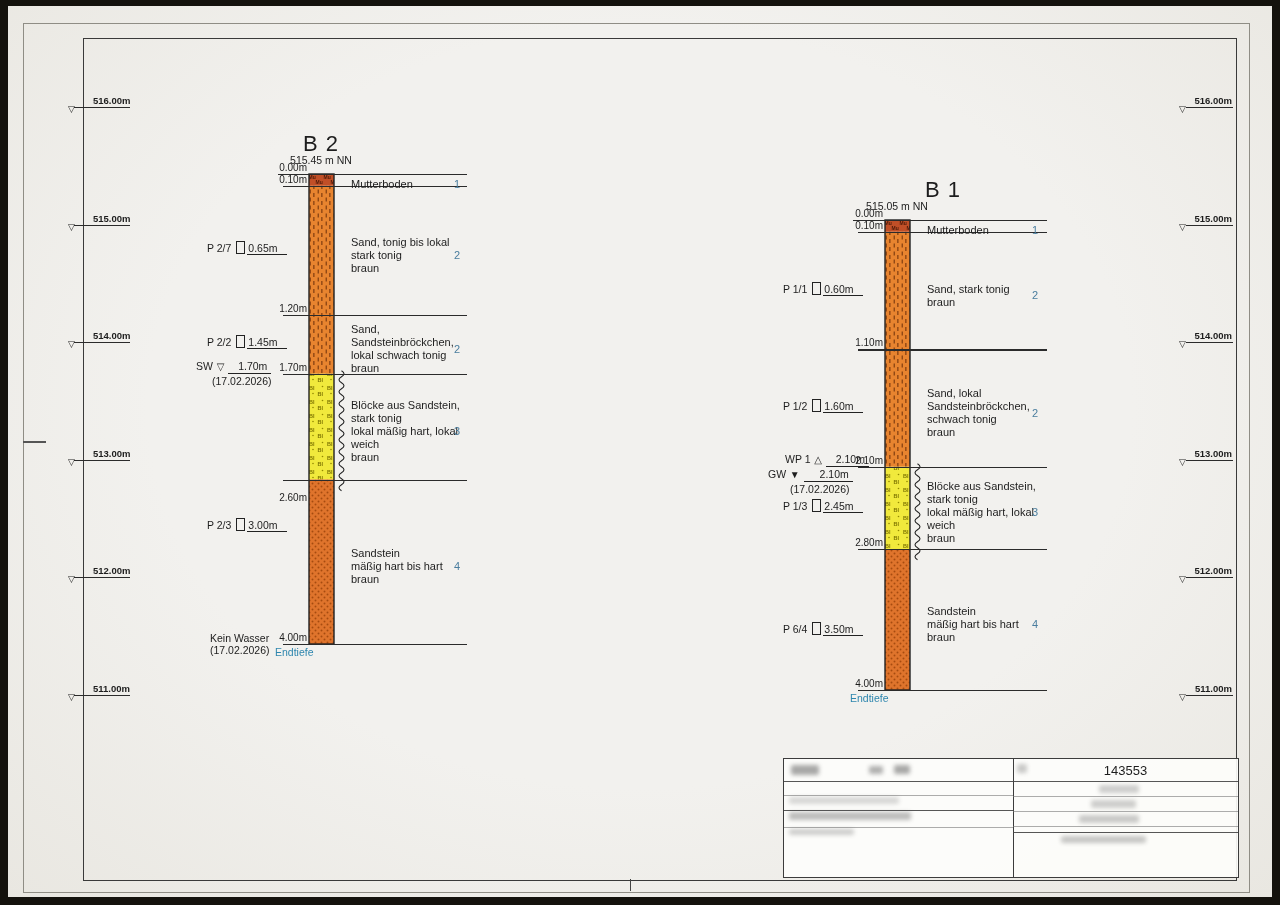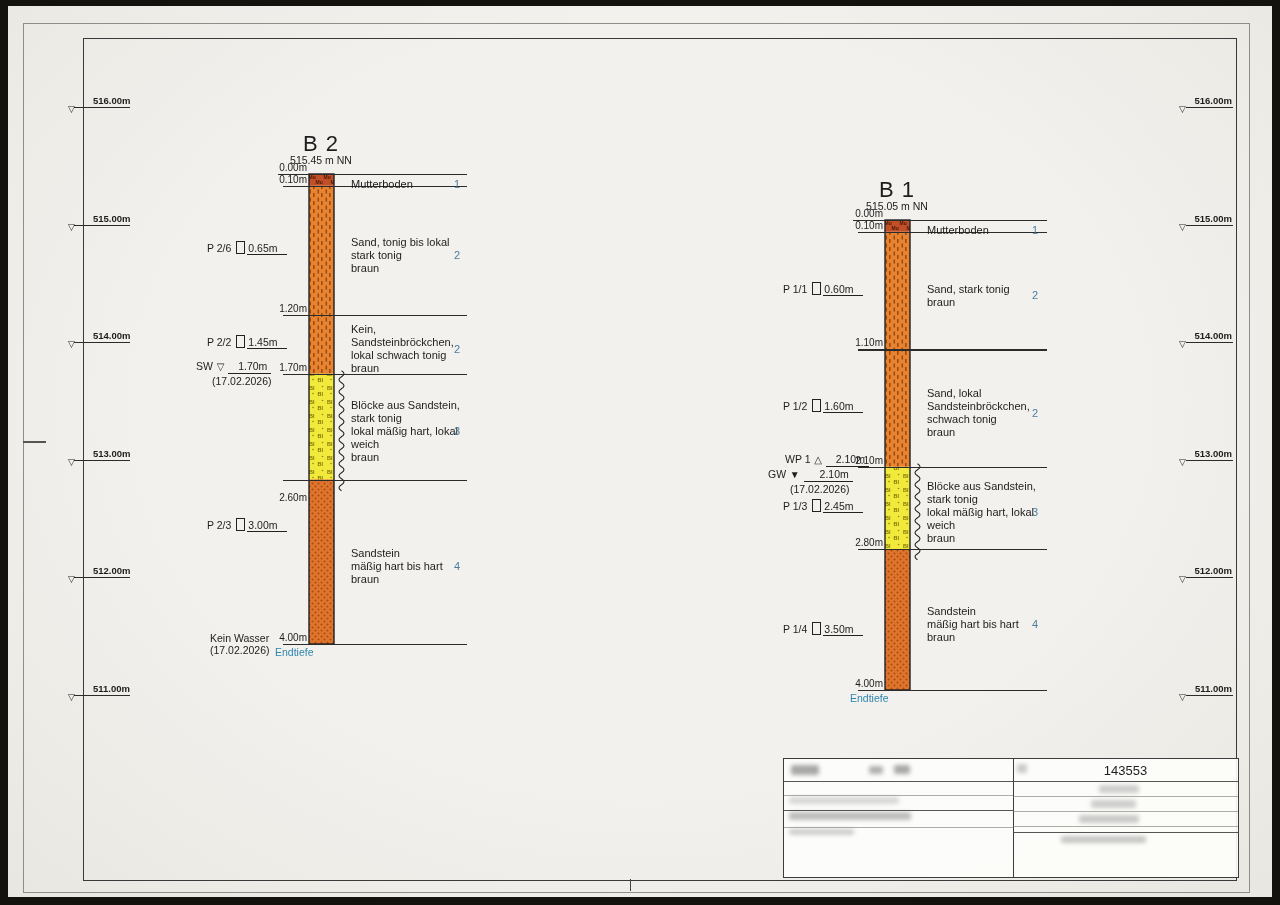--- a/index.html
+++ b/index.html
@@ -135,51 +135,51 @@
         <div>Mutterboden</div>
       </div>
       <div class="layer-num" style="left: 454px; top: 178.4px; color: rgb(74, 125, 158);">1</div>
       <div class="desc" style="left: 351px; top: 235.9px;">
         <div>Sand, tonig bis lokal</div>
         <div>stark tonig</div>
         <div>braun</div>
       </div>
       <div class="layer-num" style="left: 454px; top: 248.9px; color: rgb(74, 125, 158);">2</div>
       <div class="desc" style="left: 351px; top: 323.4px;">
-        <div>Kein,</div>
+        <div>Sand,</div>
         <div>Sandsteinbröckchen,</div>
         <div>lokal schwach tonig</div>
         <div>braun</div>
       </div>
       <div class="layer-num" style="left: 454px; top: 342.9px; color: rgb(74, 125, 158);">2</div>
       <div class="desc" style="left: 351px; top: 399.1px;">
         <div>Blöcke aus Sandstein,</div>
         <div>stark tonig</div>
         <div>lokal mäßig hart, lokal</div>
         <div>weich</div>
         <div>braun</div>
       </div>
       <div class="layer-num" style="left: 454px; top: 425.1px; color: rgb(74, 125, 158);">3</div>
       <div class="desc" style="left: 351px; top: 547.3px;">
         <div>Sandstein</div>
         <div>mäßig hart bis hart</div>
         <div>braun</div>
       </div>
       <div class="layer-num" style="left: 454px; top: 560.3px; color: rgb(74, 125, 158);">4</div>
-      <div class="sample-row" style="left: 207px; top: 241.4px;"><span>P 2/6</span><span class="s-box"></span><span class="s-val">0.65m</span></div>
+      <div class="sample-row" style="left: 207px; top: 241.4px;"><span>P 2/7</span><span class="s-box"></span><span class="s-val">0.65m</span></div>
       <div class="sample-row" style="left: 207px; top: 335.4px;"><span>P 2/2</span><span class="s-box"></span><span class="s-val">1.45m</span></div>
       <div class="sample-row" style="left: 207px; top: 517.5px;"><span>P 2/3</span><span class="s-box"></span><span class="s-val">3.00m</span></div>
       <div class="water-row" style="left: 196px; top: 359.8px;"><span>SW</span><span class="w-sym"> ▽ </span><span class="w-val">1.70m</span></div>
       <div class="w-date" style="left: 212px; top: 374.8px;">(17.02.2026)</div>
       <div class="note" style="left: 210px; top: 632px;">
         <div>Kein Wasser</div>
         <div>(17.02.2026)</div>
       </div>
       <div class="endtiefe" style="left: 275px; top: 646px; color: rgb(46, 134, 174);">Endtiefe</div>
-      <div class="bh-title" style="left: 847px; top: 177px;">B 1</div>
+      <div class="bh-title" style="left: 893px; top: 177px;">B 1</div>
       <div class="bh-elev" style="left: 837px; top: 200px;">515.05 m NN</div>
       <div class="col-wrap" style="left: 884px; top: 219px; width: 48px; height: 476px;"><svg width="48" height="476" viewBox="0 0 48 476" xmlns="http://www.w3.org/2000/svg">
           <defs>
 <pattern id="p-topsoil-1" width="15" height="11" patternUnits="userSpaceOnUse">
               <rect width="15" height="11" fill="#c14f27"></rect>
               <text x="0.5" y="5.5" font-size="5" font-family="Liberation Sans,sans-serif" font-weight="bold" fill="#431302" opacity="0.9">Mu</text>
               <text x="7.5" y="10.5" font-size="5" font-family="Liberation Sans,sans-serif" font-weight="bold" fill="#431302" opacity="0.9">Mu</text>
             </pattern>
 <pattern id="p-sand-1" width="8" height="8" patternUnits="userSpaceOnUse">
               <rect width="8" height="8" fill="#e8842f"></rect>
@@ -245,21 +245,21 @@
       <div class="layer-num" style="left: 1032px; top: 506.4px; color: rgb(74, 125, 158);">3</div>
       <div class="desc" style="left: 927px; top: 605px;">
         <div>Sandstein</div>
         <div>mäßig hart bis hart</div>
         <div>braun</div>
       </div>
       <div class="layer-num" style="left: 1032px; top: 618px; color: rgb(74, 125, 158);">4</div>
       <div class="sample-row" style="left: 783px; top: 281.5px;"><span>P 1/1</span><span class="s-box"></span><span class="s-val">0.60m</span></div>
       <div class="sample-row" style="left: 783px; top: 399px;"><span>P 1/2</span><span class="s-box"></span><span class="s-val">1.60m</span></div>
       <div class="sample-row" style="left: 783px; top: 498.9px;"><span>P 1/3</span><span class="s-box"></span><span class="s-val">2.45m</span></div>
-      <div class="sample-row" style="left: 783px; top: 622.3px;"><span>P 1/4</span><span class="s-box"></span><span class="s-val">3.50m</span></div>
+      <div class="sample-row" style="left: 783px; top: 622.3px;"><span>P 6/4</span><span class="s-box"></span><span class="s-val">3.50m</span></div>
       <div class="water-row" style="left: 785px; top: 452.8px;"><span>WP 1</span><span class="w-sym"> △ </span><span class="w-val">2.10m</span></div>
       <div class="water-row" style="left: 768px; top: 467.8px;"><span>GW</span><span class="w-sym"> ▼ </span><span class="w-val" style="padding-left: 16px;">2.10m</span></div>
       <div class="w-date" style="left: 790px; top: 482.8px;">(17.02.2026)</div>
       <div class="endtiefe" style="left: 850px; top: 692px; color: rgb(46, 134, 174);">Endtiefe</div>
     </div>
 
   <div id="tb">
     <div class="tbv" style="left:229px;top:0;height:118px;"></div>
     <div class="tbl2" style="left:0;top:22px;width:454px;"></div>
     <div class="tbl" style="left:0;top:36px;width:229px;"></div>

